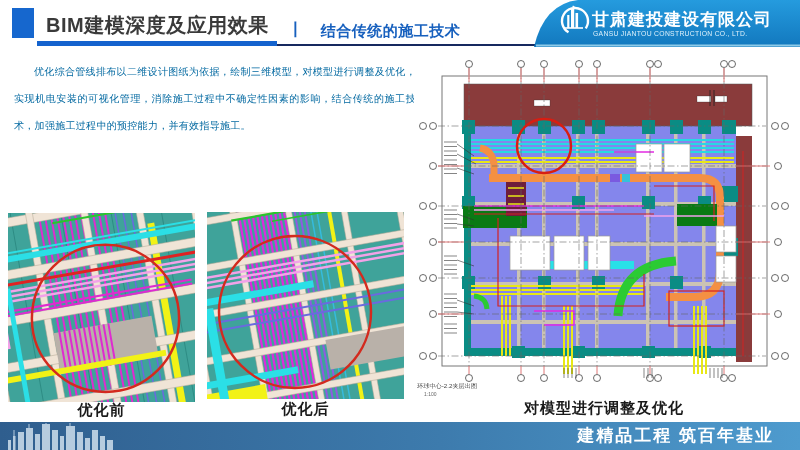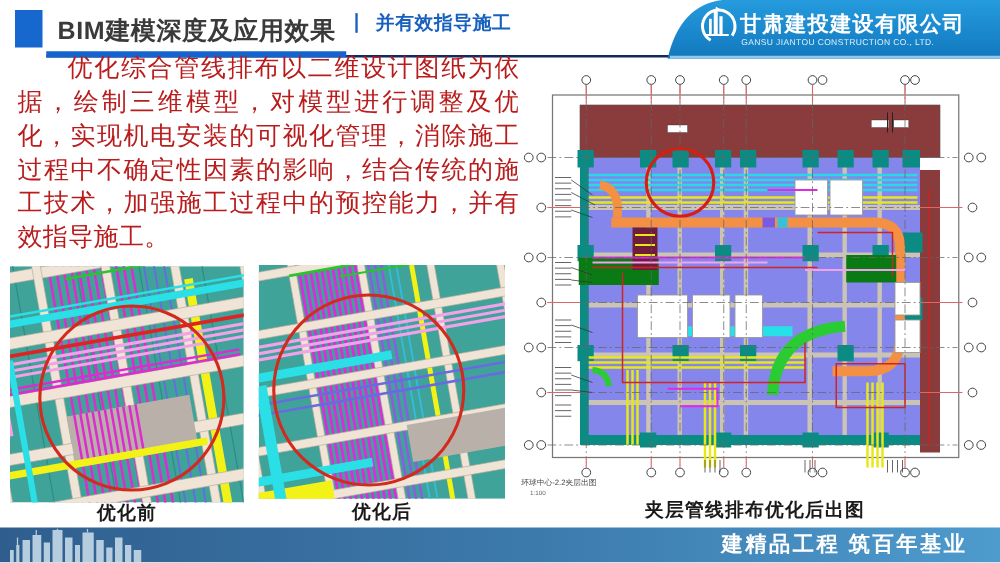--- a/index.html
+++ b/index.html
@@ -1,50 +1,50 @@
 <!DOCTYPE html>
 <html><head>
 <meta charset="utf-8">
 <style>
   html,body{margin:0;padding:0;background:#e8e8e8;}
   .slide{position:relative;width:800px;height:450px;background:#ffffff;overflow:hidden;
          font-family:"Liberation Sans","DejaVu Sans",sans-serif;}
   
   .hdr-square{position:absolute;left:12px;top:8px;width:22px;height:30px;background:#1667CE;}
-  .hdr-row{position:absolute;left:46px;top:9px;height:32px;display:flex;align-items:flex-start;white-space:nowrap;}
+  .hdr-row{position:absolute;left:46px;top:9px;height:32px;display:flex;align-items:flex-end;white-space:nowrap;gap:10px;}
   .hdr-title{font-size:20px;font-weight:bold;color:#3a3a3a;letter-spacing:.5px;line-height:32px;}
   .hdr-sep{font-size:16px;font-weight:bold;color:#1760BE;margin:0 7px 0 9px;}
   .hdr-sub{font-size:15px;font-weight:bold;color:#1760BE;letter-spacing:.5px;}
   .hdr-line-navy{position:absolute;left:37px;top:44px;width:506px;height:2px;background:#16295F;}
   .hdr-line-blue{position:absolute;left:37px;top:41px;width:240px;height:5px;background:#1463CE;}
   
   .logo-wrap{position:absolute;right:0;top:0;width:270px;height:65px;}
   
-  .para{position:absolute;left:14px;top:42px;width:402px;font-size:20px;line-height:27px;
-        color:#b91c1c;text-indent:2em;text-align:justify;letter-spacing:.3px;}
+  .para{position:absolute;left:14px;top:58px;width:402px;font-size:10px;line-height:27px;
+        color:#0369a1;text-indent:2em;text-align:justify;letter-spacing:.3px;}
   
   .fig{position:absolute;}
   .fig-label{position:absolute;text-align:center;font-size:15px;font-weight:bold;color:#1a1a1a;letter-spacing:1px;}
   
   .footer{position:absolute;left:0;bottom:0;width:800px;height:28px;
           background:linear-gradient(90deg,#2F5E8E 0%,#3D7BAD 55%,#4E9BCE 100%);}
   .footer-slogan{position:absolute;right:26px;top:0;height:28px;line-height:28px;
                  color:#ffffff;font-size:17px;font-weight:bold;letter-spacing:2px;margin-left:48px;}
   .skyline{position:absolute;left:8px;bottom:0;}
 </style>
 </head>
 <body>
 
 <div class="slide">
 
   <div class="hdr-square"></div>
   <div class="hdr-row">
     <span class="hdr-title">BIM建模深度及应用效果</span>
     <span class="hdr-sep">丨</span>
-    <span class="hdr-sub">并有效指导施工</span>
+    <span class="hdr-sub">结合传统的施工技术</span>
   </div>
   <div class="hdr-line-navy"></div>
   <div class="hdr-line-blue"></div>
 
   <div class="logo-wrap">
     <svg width="270" height="47" viewBox="0 0 270 47">
       <defs>
         <linearGradient id="lg" x1="0" y1="0" x2="0" y2="1">
           <stop offset="0" stop-color="#259BDE"></stop>
             <stop offset="1" stop-color="#1278BE"></stop>
@@ -323,21 +323,21 @@
 
       <circle cx="130" cy="90" r="27" fill="none" stroke="#D81E12" stroke-width="2.5"></circle>
 
       <text x="3" y="332" font-size="6.2" fill="#444">环球中心-2.2夹层出图</text>
       <text x="10" y="340" font-size="5" fill="#666">1:100</text>
     </svg>
   </div>
 
   <div class="fig-label" style="left:8px;top:401px;width:187px;">优化前</div>
   <div class="fig-label" style="left:207px;top:400px;width:197px;">优化后</div>
-  <div class="fig-label" style="left:414px;top:399px;width:380px;">夹层管线排布优化后出图</div>
+  <div class="fig-label" style="left:414px;top:399px;width:380px;">对模型进行调整及优化</div>
 
   <div class="footer">
     <svg class="skyline" width="120" height="27" viewBox="0 0 120 27">
       <g fill="#B6CCDF">
         <rect x="0" y="17" width="3" height="10"></rect>
           <rect x="5" y="13" width="2.5" height="14"></rect>
         <rect x="10" y="9" width="6" height="18"></rect>
           <rect x="18" y="5" width="7" height="22"></rect>
         <rect x="27" y="11" width="5" height="16"></rect>
           <rect x="34" y="1" width="8" height="26"></rect>

